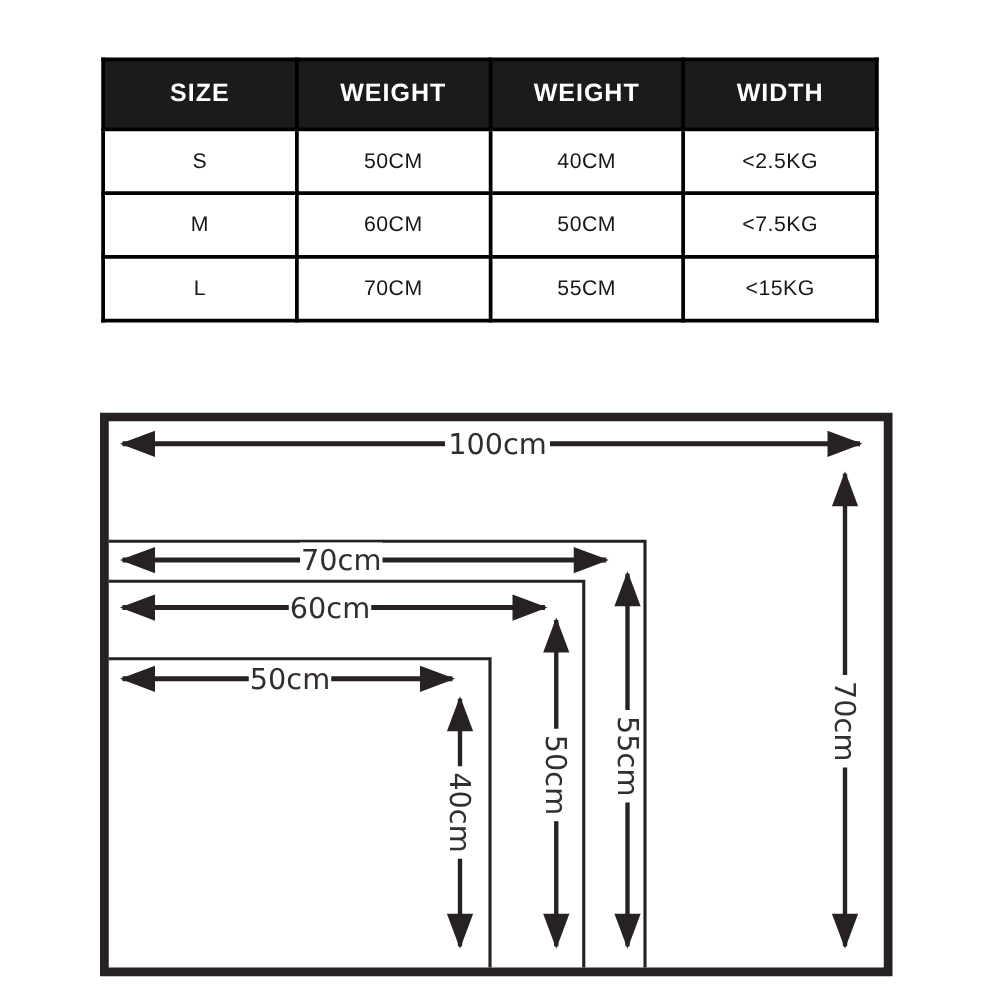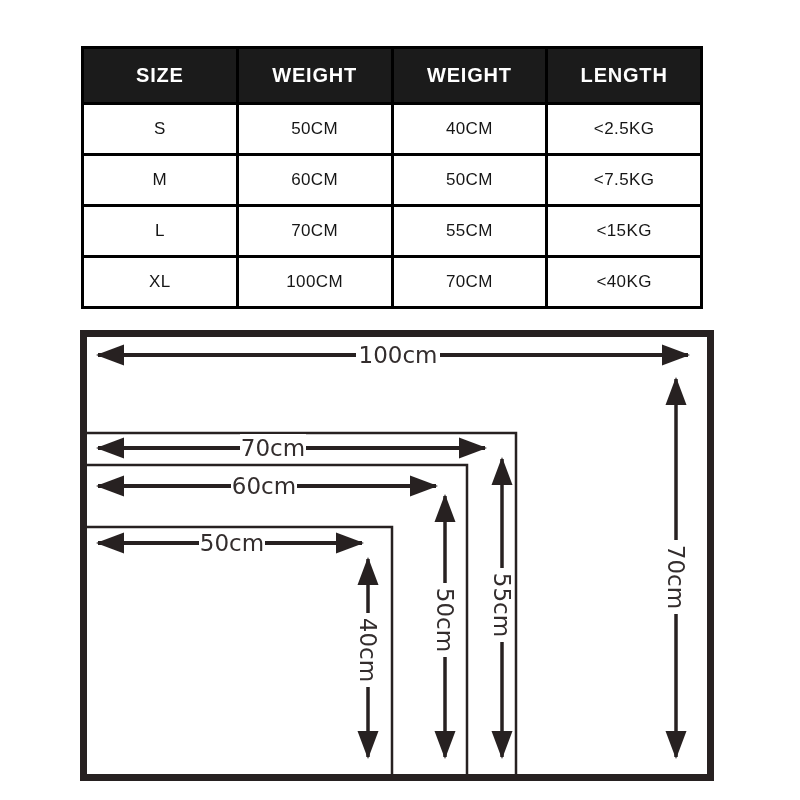--- a/index.html
+++ b/index.html
@@ -69,47 +69,41 @@
 
 <div class="screen">
 
   <div class="size-table-wrap">
     <table class="size-table">
       <thead>
         <tr>
           <th>SIZE</th>
           <th>WEIGHT</th>
           <th>WEIGHT</th>
-          <th>LENGTH</th>
+          <th>WIDTH</th>
         </tr>
       </thead>
       <tbody>
         <tr>
           <td>S</td>
           <td>50CM</td>
           <td>40CM</td>
           <td>&lt;2.5KG</td>
         </tr>
         <tr>
           <td>M</td>
           <td>60CM</td>
           <td>50CM</td>
           <td>&lt;7.5KG</td>
         </tr>
         <tr>
           <td>L</td>
           <td>70CM</td>
           <td>55CM</td>
           <td>&lt;15KG</td>
-        </tr>
-        <tr>
-          <td>XL</td>
-          <td>100CM</td>
-          <td>70CM</td>
-          <td>&lt;40KG</td>
         </tr>
       </tbody>
     </table>
   </div>
 
   <div class="diagram-wrap">
     <svg width="640" height="470" viewBox="0 0 640 470" xmlns="http://www.w3.org/2000/svg">
 
       <rect x="3.5" y="3.5" width="627" height="444" fill="#ffffff" stroke="#272121" stroke-width="7"></rect>
 

